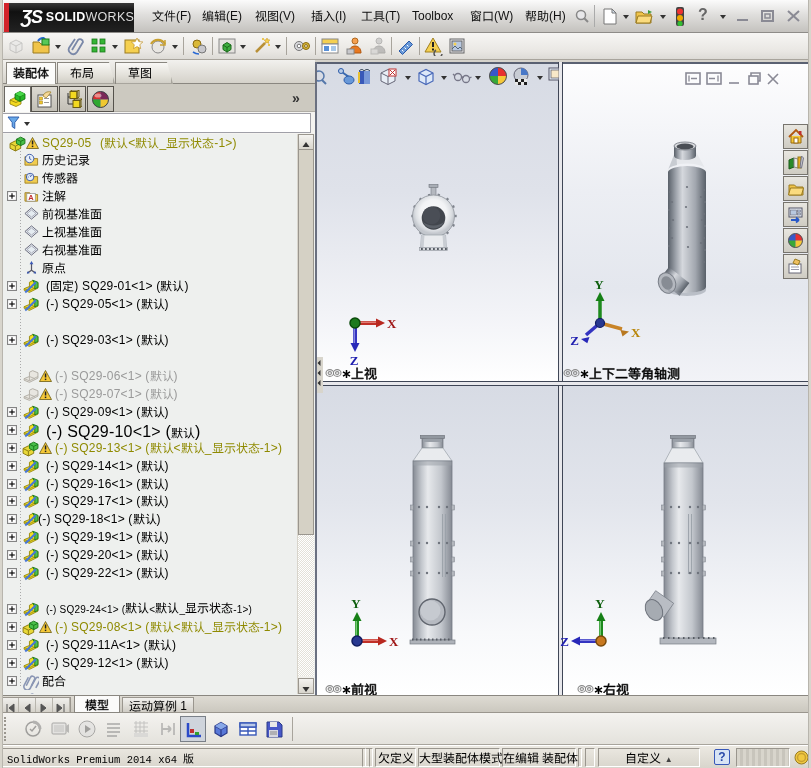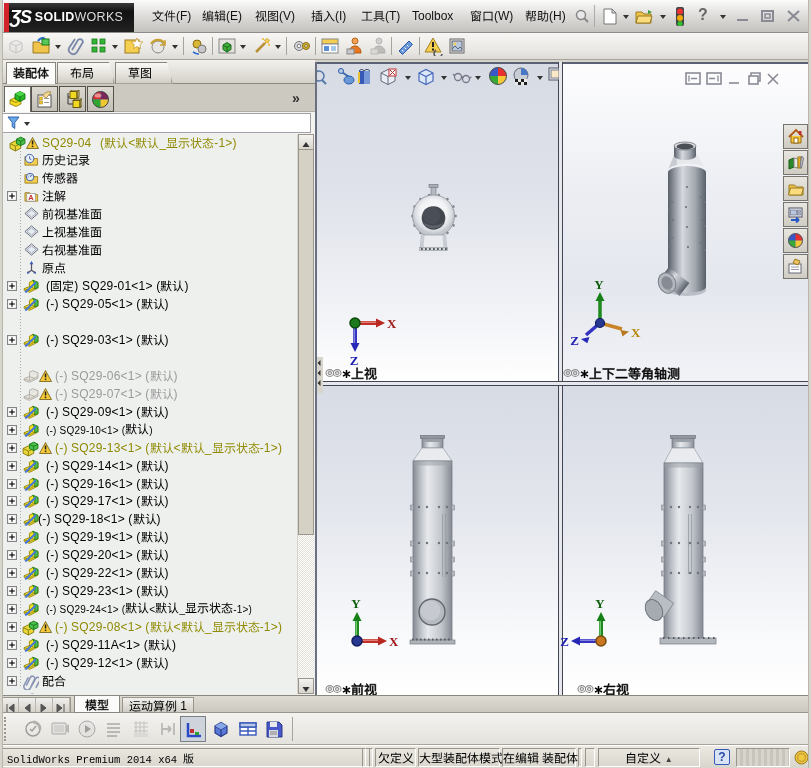--- a/index.html
+++ b/index.html
@@ -72,21 +72,21 @@
       <path id="u8f91" d="M551 129H819V230H551ZM482 72V286H892V72ZM81 548C89 540 119 534 153 534H244V678L40 713L56 786L244 748V956H313V734L427 711L423 646L313 666V534H405V466H313V312H244V466H148C176 397 204 315 228 230H412V158H247C255 124 263 89 269 55L196 40C191 79 183 119 174 158H47V230H157C136 310 115 376 105 401C88 445 75 477 58 482C66 500 77 534 81 548ZM815 408V494H560V408ZM400 804 412 872 815 840V960H885V834L959 828L960 765L885 770V408H953V345H423V408H491V798ZM815 551V638H560V551ZM815 695V775L560 794V695Z"></path>
       <path id="u8fd0" d="M380 103V174H884V103ZM68 142C127 183 206 241 245 276L297 222C256 187 175 132 118 94ZM375 761C405 748 449 744 825 711L864 787L931 752C892 676 812 545 750 448L688 477C720 528 756 589 789 646L459 671C512 594 565 496 606 402H955V331H314V402H516C478 503 422 600 404 627C383 659 367 682 349 685C358 706 371 745 375 761ZM252 390H42V460H179V779C136 798 86 842 37 895L90 964C139 898 189 838 222 838C245 838 280 871 320 896C391 939 474 951 597 951C705 951 876 946 944 941C945 919 957 880 967 859C864 870 713 878 599 878C488 878 403 871 336 829C297 805 273 785 252 775Z"></path>
       <path id="u914d" d="M554 85V157H858V400H557V834C557 926 585 950 678 950C697 950 825 950 846 950C937 950 959 904 968 741C947 736 916 722 898 709C893 853 886 879 841 879C813 879 707 879 686 879C640 879 631 872 631 834V472H858V540H930V85ZM143 722H420V826H143ZM143 666V327H211V406C211 460 201 525 143 576C153 582 169 597 176 606C239 548 253 468 253 407V327H309V516C309 564 321 573 361 573C368 573 402 573 410 573H420V666ZM57 79V146H201V262H82V956H143V887H420V942H482V262H369V146H505V79ZM255 262V146H314V262ZM352 327H420V529L417 527C415 529 413 530 402 530C395 530 370 530 365 530C353 530 352 528 352 515Z"></path>
       <path id="u9762" d="M389 546H601V659H389ZM389 485V374H601V485ZM389 720H601V837H389ZM58 106V178H444C437 219 426 266 416 304H104V960H176V907H820V960H896V304H493L532 178H945V106ZM176 837V374H320V837ZM820 837H670V374H820Z"></path>
       <path id="u9ed8" d="M760 120C801 170 850 240 871 283L924 249C901 207 851 141 809 92ZM165 179C182 228 194 292 196 334L236 323C233 283 220 219 202 170ZM203 761C211 817 215 888 213 935L265 929C266 883 261 811 251 756ZM301 761C318 811 331 877 333 920L384 908C380 867 366 801 347 751ZM402 755C421 796 439 848 444 882L494 863C488 830 470 779 449 740ZM114 738C96 792 65 869 33 917L86 942C116 892 144 815 164 760ZM371 169C362 216 342 288 327 330L361 344C378 304 398 239 416 186ZM683 41V268L682 329H515V400H679C667 567 624 754 479 912C499 924 523 941 537 956C644 835 698 699 725 564C766 733 830 873 928 956C940 937 963 911 980 898C856 806 785 616 749 400H950V329H748L749 268V41ZM148 128H266V375H148ZM315 128H426V375H315ZM82 502V563H257V641L60 651L65 718C179 710 341 700 498 689L499 628L323 638V563H484V502H323V430H486V74H89V430H257V502Z"></path>
     </defs>
   </svg>
 <div class="ab" style="left:0;top:0;width:811px;height:33px;background:linear-gradient(180deg,#fbfbfb 0%,#e0dfdd 45%,#c4c2be 100%);border-bottom:1px solid #8e8c88">
     <div class="ab" style="left:4px;top:3px;width:130px;height:29px;background:linear-gradient(180deg,#3a3a3a,#111 30%,#222)">
       <div class="ab" style="left:0;top:0;width:5px;height:29px;background:#d2232a"></div>
-      <div class="ab" style="left:6px;top:4px;width:124px;height:24px;color:#fff;white-space:nowrap"><span style="font:italic bold 18px 'Liberation Sans';letter-spacing:-1px">ƷS</span><span style="font:bold 12.5px 'Liberation Sans';letter-spacing:.3px;vertical-align:2px"> SOLID</span><span style="font:12.5px 'Liberation Sans';letter-spacing:.3px;vertical-align:2px;color:#dcdcdc">WORKS</span></div>
+      <div class="ab" style="left:17px;top:4px;width:124px;height:24px;color:#fff;white-space:nowrap"><span style="font:italic bold 18px 'Liberation Sans';letter-spacing:-1px">ƷS</span><span style="font:bold 12.5px 'Liberation Sans';letter-spacing:.3px;vertical-align:2px"> SOLID</span><span style="font:12.5px 'Liberation Sans';letter-spacing:.3px;vertical-align:2px;color:#dcdcdc">WORKS</span></div>
     </div>
     <div class="ab" style="left:152px;top:9px;font-size:12px;color:#111"><svg class="z" style="width:12px;height:12px" viewBox="0 0 1000 1000">
         <use href="#u6587" xlink:href="#u6587"></use>
       </svg><svg class="z" style="width:12px;height:12px" viewBox="0 0 1000 1000">
         <use href="#u4ef6" xlink:href="#u4ef6"></use>
       </svg><span>(F)</span></div>
     <div class="ab" style="left:202px;top:9px;font-size:12px;color:#111"><svg class="z" style="width:12px;height:12px" viewBox="0 0 1000 1000">
         <use href="#u7f16" xlink:href="#u7f16"></use>
       </svg><svg class="z" style="width:12px;height:12px" viewBox="0 0 1000 1000">
         <use href="#u8f91" xlink:href="#u8f91"></use>
@@ -318,21 +318,21 @@
         <path d="M1 8 l5 -2.5 5 2.5 v4.5 l-5 2.5 -5 -2.5 z" fill="#e8d838" stroke="#8a7a10" stroke-width=".9"></path>
         <path d="M1 8 l5 2.5 5 -2.5 M6 10.5 v4.5" stroke="#8a7a10" stroke-width=".9" fill="none"></path>
         <path d="M7 4 l4 -2 4 2 v4 l-4 2 -4 -2 z" fill="#4abf4a" stroke="#1a7a1a" stroke-width=".9"></path>
         <path d="M7 4 l4 2 4 -2 M11 6 v4" stroke="#1a7a1a" stroke-width=".9" fill="none"></path>
       </svg>
       <div class="ab" style="left:26px;top:3px"><svg width="13" height="12" viewBox="0 0 13 12" style="margin-right:2px;flex:none">
           <path d="M6.5 0.5 L12.5 11.5 H0.5 z" fill="#f5c838" stroke="#6a5a10" stroke-width=".8"></path>
           <rect x="5.8" y="3.5" width="1.5" height="4" fill="#222"></rect>
           <rect x="5.8" y="8.6" width="1.5" height="1.5" fill="#222"></rect>
         </svg></div>
-      <div class="ab" style="left:42px;top:2px;letter-spacing:.2px"><span>SQ29-04 </span><span style="display:inline-block;width:5px"></span><span>(</span><svg class="z" style="width:12px;height:12px" viewBox="0 0 1000 1000">
+      <div class="ab" style="left:42px;top:2px;letter-spacing:.2px"><span>SQ29-05 </span><span style="display:inline-block;width:5px"></span><span>(</span><svg class="z" style="width:12px;height:12px" viewBox="0 0 1000 1000">
           <use href="#u9ed8" xlink:href="#u9ed8"></use>
         </svg><svg class="z" style="width:12px;height:12px" viewBox="0 0 1000 1000">
           <use href="#u8ba4" xlink:href="#u8ba4"></use>
         </svg><span>&lt;</span><svg class="z" style="width:12px;height:12px" viewBox="0 0 1000 1000">
           <use href="#u9ed8" xlink:href="#u9ed8"></use>
         </svg><svg class="z" style="width:12px;height:12px" viewBox="0 0 1000 1000">
           <use href="#u8ba4" xlink:href="#u8ba4"></use>
         </svg><span>_</span><svg class="z" style="width:12px;height:12px" viewBox="0 0 1000 1000">
           <use href="#u663e" xlink:href="#u663e"></use>
         </svg><svg class="z" style="width:12px;height:12px" viewBox="0 0 1000 1000">
@@ -555,21 +555,21 @@
         <path d="M2 10 l5 2 8 -4 M7 8 l5 2 M7 12 v-4" stroke="#9a8a10" stroke-width=".8" fill="none"></path>
         <path d="M10 2 l5 2 v5 l-3 1.2 v-5 z" fill="#4fc04f" stroke="#1a7a1a" stroke-width=".8"></path>
         <path d="M3 13.5 C6 11 10 7 13 4" stroke="#4878d8" stroke-width="2"></path>
       </svg>
       <div class="ab" style="left:46px;top:2px;letter-spacing:.2px"><span>(-) SQ29-09&lt;1&gt; (</span><svg class="z" style="width:12px;height:12px" viewBox="0 0 1000 1000">
           <use href="#u9ed8" xlink:href="#u9ed8"></use>
         </svg><svg class="z" style="width:12px;height:12px" viewBox="0 0 1000 1000">
           <use href="#u8ba4" xlink:href="#u8ba4"></use>
         </svg><span>)</span></div>
     </div>
-    <div class="ab" style="left:0;top:287px;height:18px;width:298px;color:#000;font-size:10px;white-space:nowrap">
+    <div class="ab" style="left:0;top:287px;height:18px;width:298px;color:#000;font-size:16px;white-space:nowrap">
       <svg class="ab" style="left:7px;top:4px" width="10" height="10" viewBox="0 0 9 9">
         <rect x="0.5" y="0.5" width="8" height="8" fill="#fff" stroke="#848484"></rect>
         <line x1="2" y1="4.5" x2="7" y2="4.5" stroke="#000"></line>
         <line x1="4.5" y1="2" x2="4.5" y2="7" stroke="#000"></line>
       </svg>
       <svg class="ab" style="left:22px;top:1px" width="17" height="17" viewBox="0 0 16 16">
         <path d="M2 10 l5 -2 v-4 l3 -1.5 5 2 v5 l-8 4 -5 -2 z" fill="#f5e020" stroke="#9a8a10" stroke-width=".9"></path>
         <path d="M2 10 l5 2 8 -4 M7 8 l5 2 M7 12 v-4" stroke="#9a8a10" stroke-width=".8" fill="none"></path>
         <path d="M10 2 l5 2 v5 l-3 1.2 v-5 z" fill="#4fc04f" stroke="#1a7a1a" stroke-width=".8"></path>
         <path d="M3 13.5 C6 11 10 7 13 4" stroke="#4878d8" stroke-width="2"></path>
@@ -729,38 +729,20 @@
         <line x1="2" y1="4.5" x2="7" y2="4.5" stroke="#000"></line>
         <line x1="4.5" y1="2" x2="4.5" y2="7" stroke="#000"></line>
       </svg>
       <svg class="ab" style="left:22px;top:1px" width="17" height="17" viewBox="0 0 16 16">
         <path d="M2 10 l5 -2 v-4 l3 -1.5 5 2 v5 l-8 4 -5 -2 z" fill="#f5e020" stroke="#9a8a10" stroke-width=".9"></path>
         <path d="M2 10 l5 2 8 -4 M7 8 l5 2 M7 12 v-4" stroke="#9a8a10" stroke-width=".8" fill="none"></path>
         <path d="M10 2 l5 2 v5 l-3 1.2 v-5 z" fill="#4fc04f" stroke="#1a7a1a" stroke-width=".8"></path>
         <path d="M3 13.5 C6 11 10 7 13 4" stroke="#4878d8" stroke-width="2"></path>
       </svg>
       <div class="ab" style="left:46px;top:2px;letter-spacing:.2px"><span>(-) SQ29-22&lt;1&gt; (</span><svg class="z" style="width:12px;height:12px" viewBox="0 0 1000 1000">
-          <use href="#u9ed8" xlink:href="#u9ed8"></use>
-        </svg><svg class="z" style="width:12px;height:12px" viewBox="0 0 1000 1000">
-          <use href="#u8ba4" xlink:href="#u8ba4"></use>
-        </svg><span>)</span></div>
-    </div>
-    <div class="ab" style="left:0;top:448px;height:18px;width:298px;color:#000;font-size:12px;white-space:nowrap">
-      <svg class="ab" style="left:7px;top:4px" width="10" height="10" viewBox="0 0 9 9">
-        <rect x="0.5" y="0.5" width="8" height="8" fill="#fff" stroke="#848484"></rect>
-        <line x1="2" y1="4.5" x2="7" y2="4.5" stroke="#000"></line>
-        <line x1="4.5" y1="2" x2="4.5" y2="7" stroke="#000"></line>
-      </svg>
-      <svg class="ab" style="left:22px;top:1px" width="17" height="17" viewBox="0 0 16 16">
-        <path d="M2 10 l5 -2 v-4 l3 -1.5 5 2 v5 l-8 4 -5 -2 z" fill="#f5e020" stroke="#9a8a10" stroke-width=".9"></path>
-        <path d="M2 10 l5 2 8 -4 M7 8 l5 2 M7 12 v-4" stroke="#9a8a10" stroke-width=".8" fill="none"></path>
-        <path d="M10 2 l5 2 v5 l-3 1.2 v-5 z" fill="#4fc04f" stroke="#1a7a1a" stroke-width=".8"></path>
-        <path d="M3 13.5 C6 11 10 7 13 4" stroke="#4878d8" stroke-width="2"></path>
-      </svg>
-      <div class="ab" style="left:46px;top:2px;letter-spacing:.2px"><span>(-) SQ29-23&lt;1&gt; (</span><svg class="z" style="width:12px;height:12px" viewBox="0 0 1000 1000">
           <use href="#u9ed8" xlink:href="#u9ed8"></use>
         </svg><svg class="z" style="width:12px;height:12px" viewBox="0 0 1000 1000">
           <use href="#u8ba4" xlink:href="#u8ba4"></use>
         </svg><span>)</span></div>
     </div>
     <div class="ab" style="left:0;top:466px;height:18px;width:298px;color:#000;font-size:10px;white-space:nowrap">
       <svg class="ab" style="left:7px;top:4px" width="10" height="10" viewBox="0 0 9 9">
         <rect x="0.5" y="0.5" width="8" height="8" fill="#fff" stroke="#848484"></rect>
         <line x1="2" y1="4.5" x2="7" y2="4.5" stroke="#000"></line>
         <line x1="4.5" y1="2" x2="4.5" y2="7" stroke="#000"></line>

